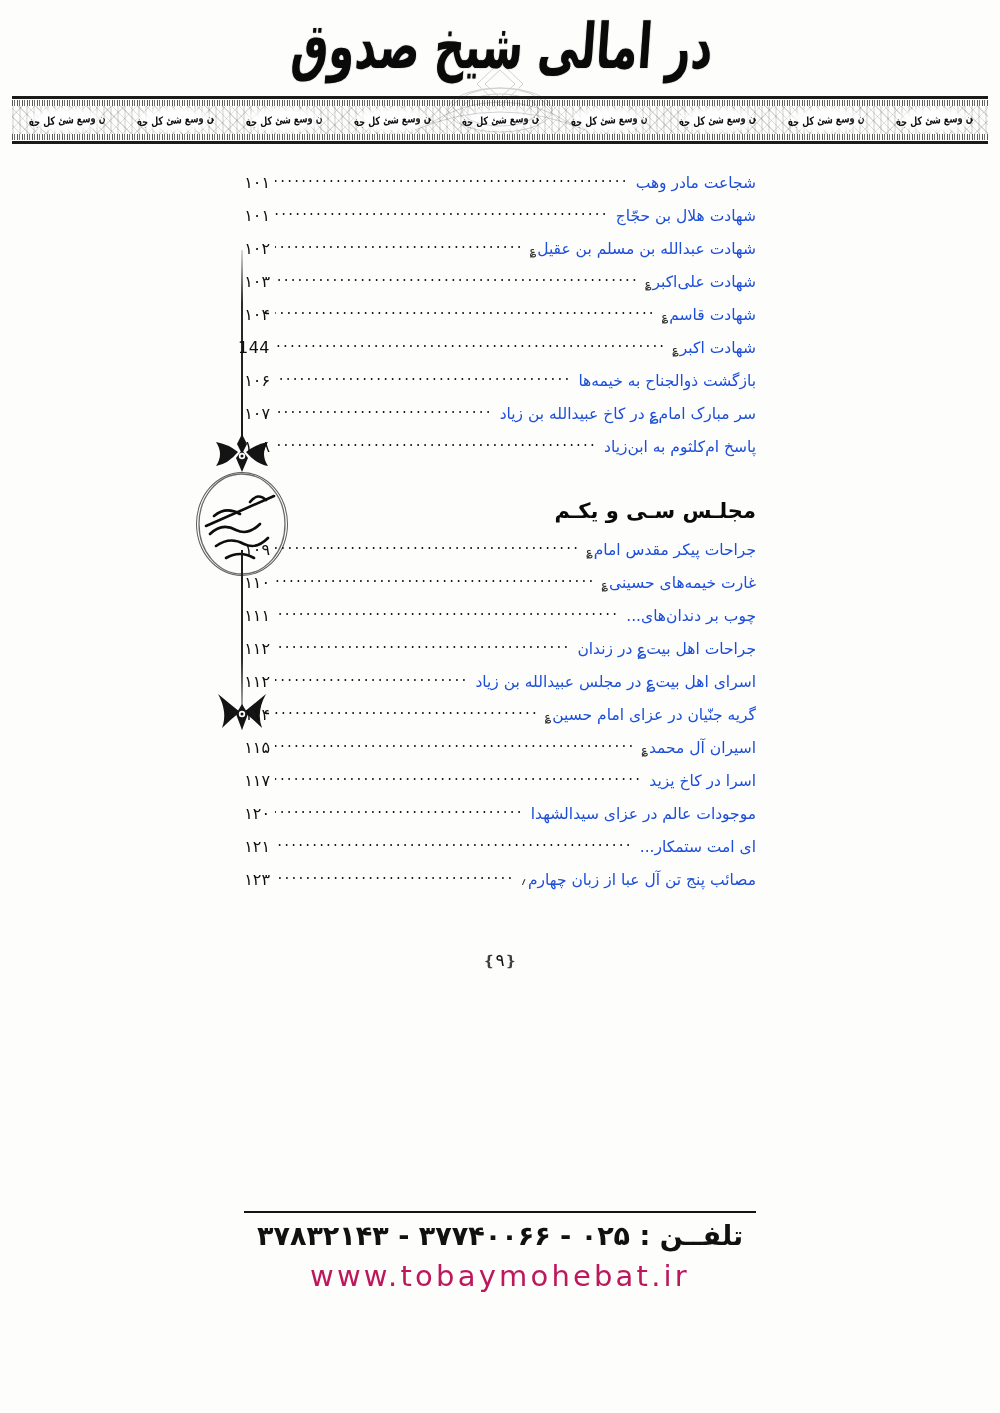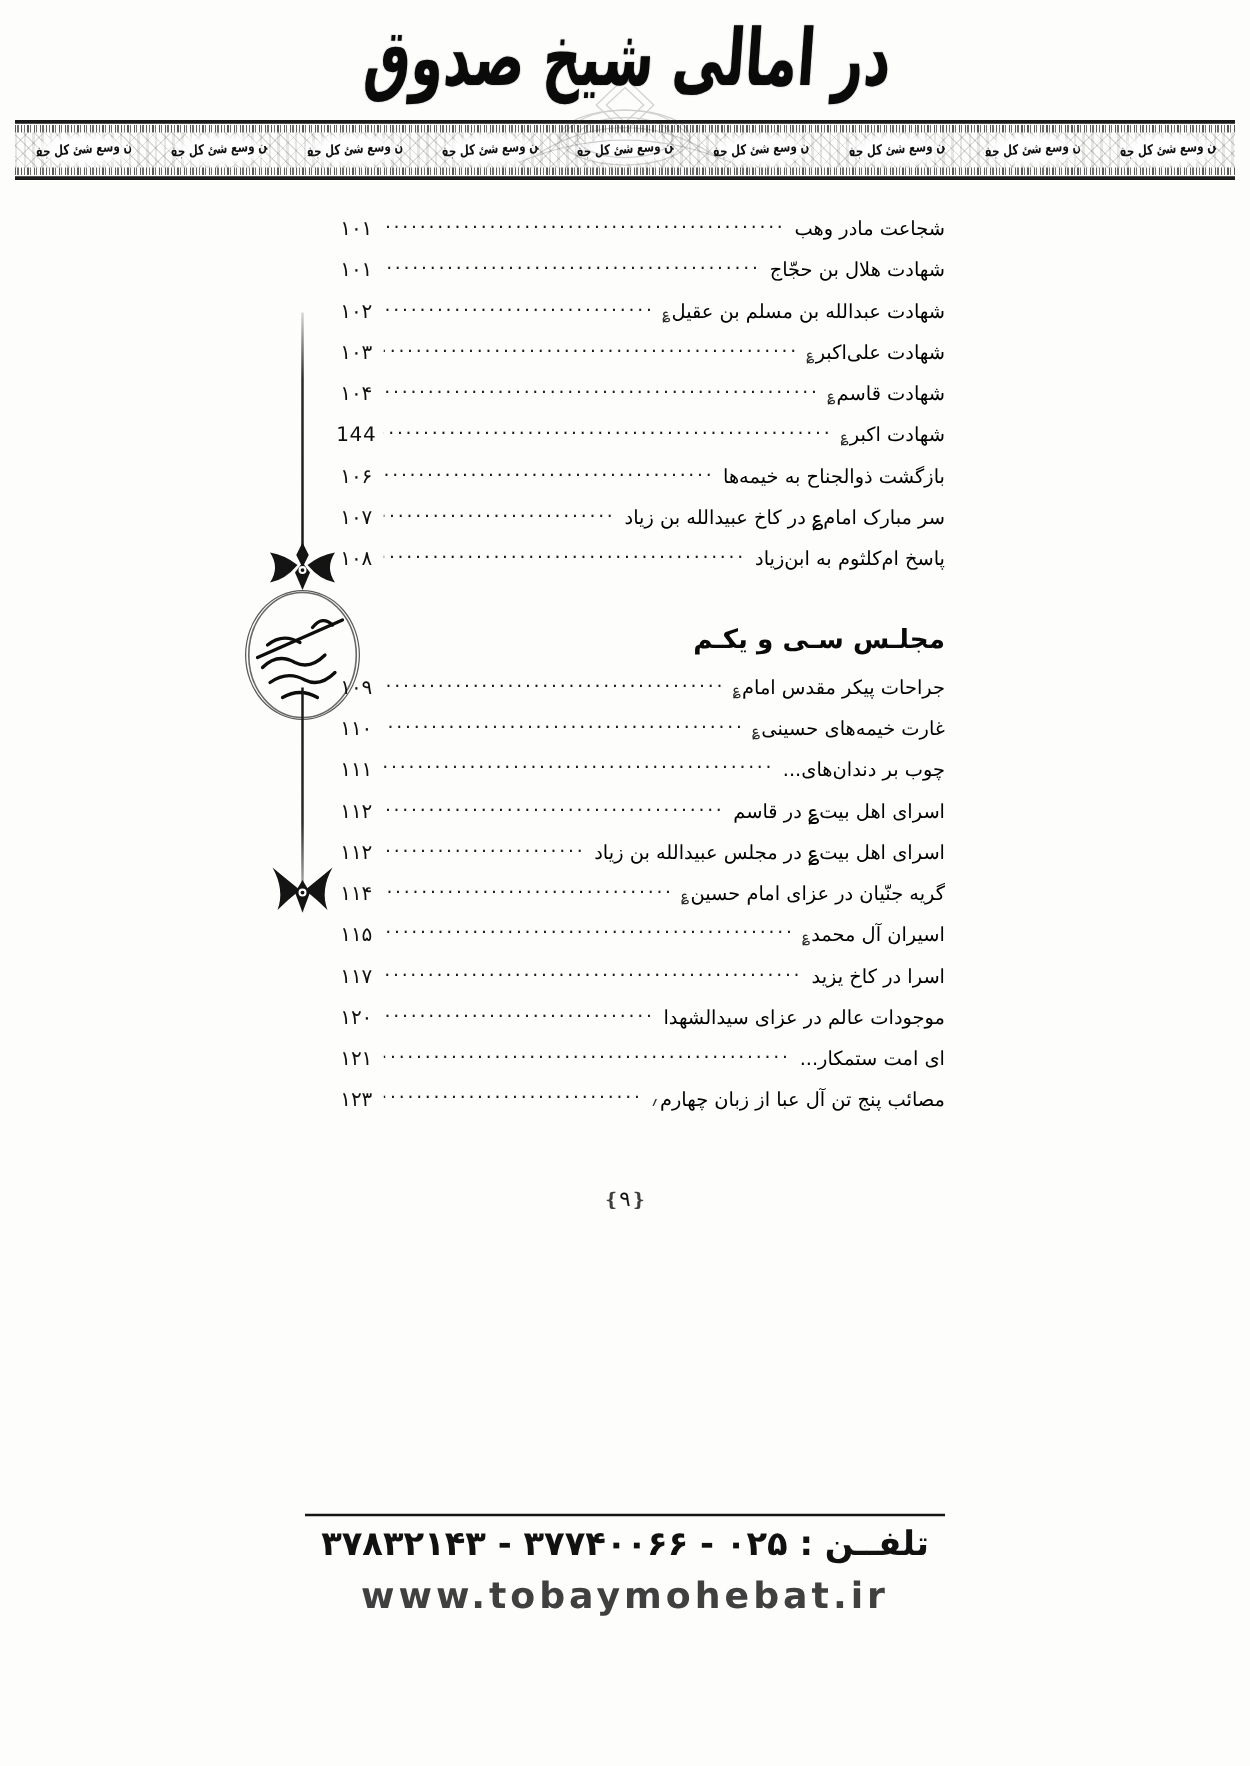--- a/index.html
+++ b/index.html
@@ -187,21 +187,21 @@
     direction: rtl;
     height: 33px;
     font-family: "DejaVu Sans", "Liberation Sans", sans-serif;
     font-size: 15.5px;
     color: #111111;
     white-space: nowrap;
   }
   .toc-title {
     flex: 0 0 auto;
     font-size: 15.5px;
-    color: #000000;
+    color: #1d4ed8;
     letter-spacing: -.2px;
   }
   .honorific {
     font-size: 11px;
     vertical-align: super;
     letter-spacing: -1px;
     opacity: .9;
     margin: 0 1px;
   }
   .toc-leader {
@@ -219,23 +219,22 @@
     letter-spacing: 2.2px;
     font-size: 15px;
     color: #1a1a1a;
     white-space: nowrap;
   }
   .toc-page {
     flex: 0 0 auto;
     font-size: 16px;
     color: #0f0f0f;
     min-width: 34px;
-    text-align: center;
+    text-align: right;
     letter-spacing: .5px;
-    margin-left: 32px;
   }
 
   .section-heading {
     font-family: "DejaVu Sans", "Liberation Sans", sans-serif;
     font-size: 21px;
     font-weight: 700;
     color: #0a0a0a;
     letter-spacing: 1px;
     padding: 30px 0 16px 0;
     direction: rtl;
@@ -277,22 +276,22 @@
     font-weight: 700;
     color: #111;
     direction: rtl;
     letter-spacing: 1.5px;
   }
   .footer-phone .lbl { letter-spacing: 2px; margin-top: 13px; }
   .footer-site {
     margin-top: 8px;
     font-family: "DejaVu Sans", "Liberation Sans", sans-serif;
     font-size: 29px;
-    font-weight: 700;
-    color: #404040;
+    font-weight: 400;
+    color: #be185d;
     letter-spacing: 3.2px;
     direction: ltr;
   }
 </style>
 </head>
 <body>
 
 <div class="page">
 
   <div class="header-zone">
@@ -468,21 +467,21 @@
         <span class="toc-leader"></span>
         <span class="toc-page">۱۱۰</span>
       </div>
       <div class="toc-entry">
         <span class="toc-title">چوب بر دندان‌های...</span>
           <span class="honorific"></span>
         <span class="toc-leader"></span>
         <span class="toc-page">۱۱۱</span>
       </div>
       <div class="toc-entry">
-        <span class="toc-title">اسرای اهل بیت؏ در قاسم</span>
+        <span class="toc-title">جراحات اهل بیت؏ در زندان</span>
           <span class="honorific"></span>
         <span class="toc-leader"></span>
         <span class="toc-page">۱۱۲</span>
       </div>
       <div class="toc-entry">
         <span class="toc-title">اسرای اهل بیت؏ در مجلس عبیدالله بن زیاد</span>
           <span class="honorific"></span>
         <span class="toc-leader"></span>
         <span class="toc-page">۱۱۲</span>
       </div>

